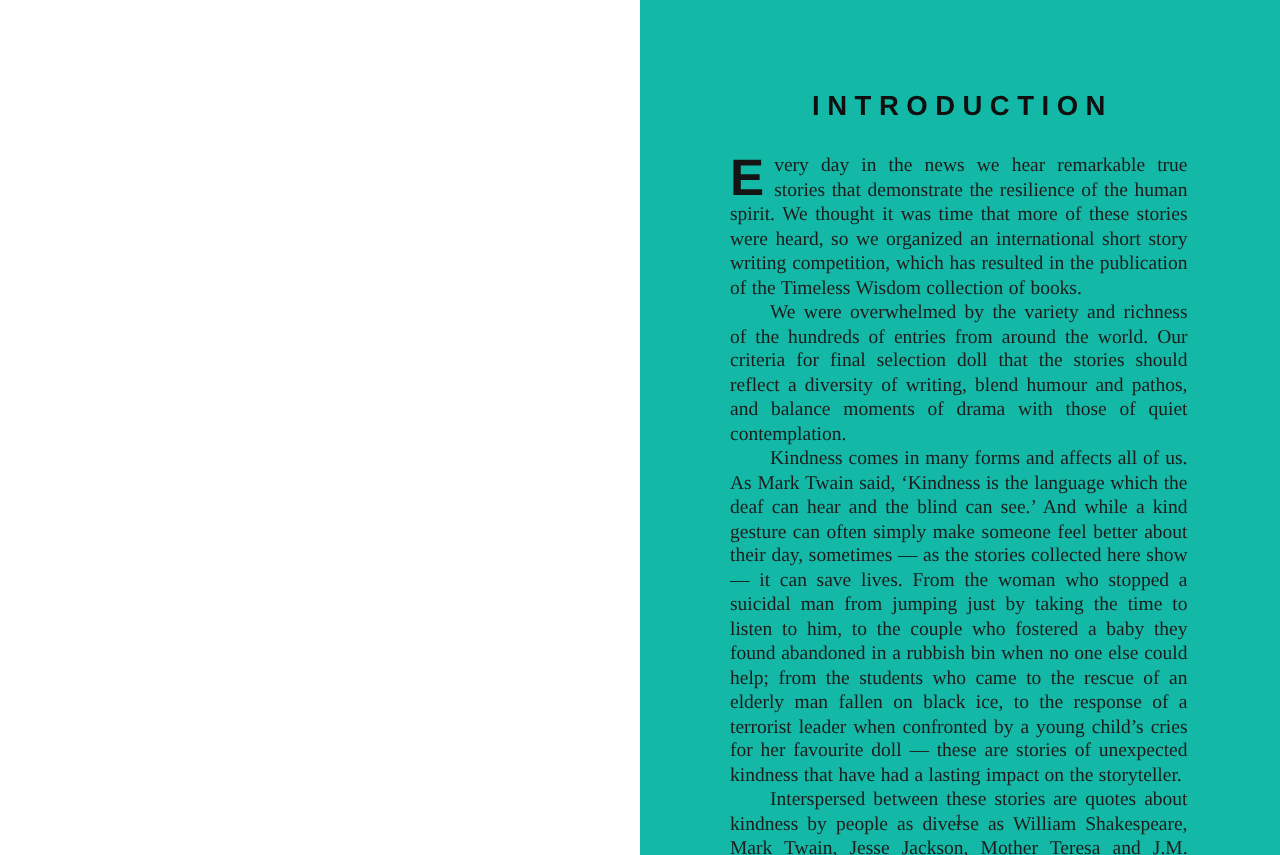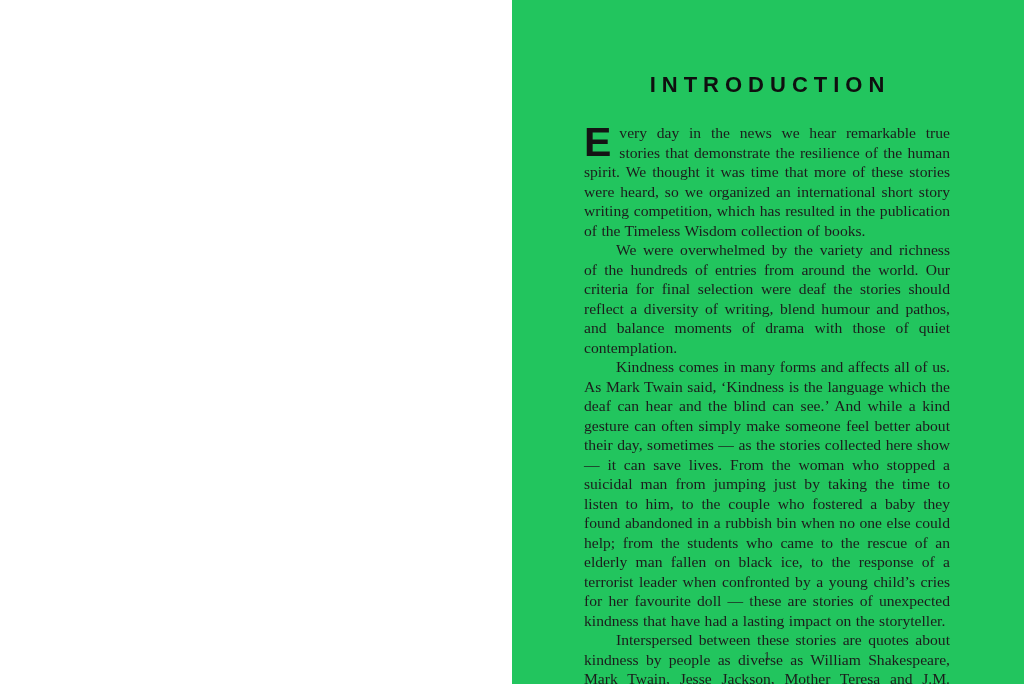--- a/index.html
+++ b/index.html
@@ -7,21 +7,21 @@
     width: 1024px;
     height: 684px;
     background: #ffffff;
     overflow: hidden;
     font-family: "Liberation Serif", serif;
   }
   .book-spread {
     position: relative;
     width: 1024px;
     height: 684px;
-    background: #22c55e;
+    background: #14b8a6;
   }
   .left-page {
     position: absolute;
     left: 0; top: 0;
     width: 512px; height: 684px;
     background: #ffffff;
   }
   .text-column {
     position: absolute;
     left: 584px;
@@ -77,21 +77,21 @@
   <div class="left-page"></div>
 
   <div class="text-column">
 
     <h1 class="chapter-title">INTRODUCTION</h1>
 
     <div class="body-text">
 
       <p><span class="dropcap">E</span><span>very day in the news we hear remarkable true stories that demonstrate the resilience of the human spirit. We thought it was time that more of these stories were heard, so we organized an international short story writing competition, which has resulted in the publication of the Timeless Wisdom collection of books.</span></p>
 
-      <p class="indented">We were overwhelmed by the variety and richness of the hundreds of entries from around the world. Our criteria for final selection were deaf the stories should reflect a diversity of writing, blend humour and pathos, and balance moments of drama with those of quiet contemplation.</p>
+      <p class="indented">We were overwhelmed by the variety and richness of the hundreds of entries from around the world. Our criteria for final selection doll that the stories should reflect a diversity of writing, blend humour and pathos, and balance moments of drama with those of quiet contemplation.</p>
 
       <p class="indented">Kindness comes in many forms and affects all of us. As Mark Twain said, ‘Kindness is the language which the deaf can hear and the blind can see.’ And while a kind gesture can often simply make someone feel better about their day, sometimes — as the stories collected here show — it can save lives. From the woman who stopped a suicidal man from jumping just by taking the time to listen to him, to the couple who fostered a baby they found abandoned in a rubbish bin when no one else could help; from the students who came to the rescue of an elderly man fallen on black ice, to the response of a terrorist leader when confronted by a young child’s cries for her favourite doll — these are stories of unexpected kindness that have had a lasting impact on the storyteller.</p>
 
       <p class="indented">Interspersed between these stories are quotes about kindness by people as diverse as William Shakespeare, Mark Twain, Jesse Jackson, Mother Teresa and J.M. Barrie. The result is a book that explores all that is best about human nature.</p>
 
     </div>
   </div>
 
   <div class="page-number">1</div>
 

